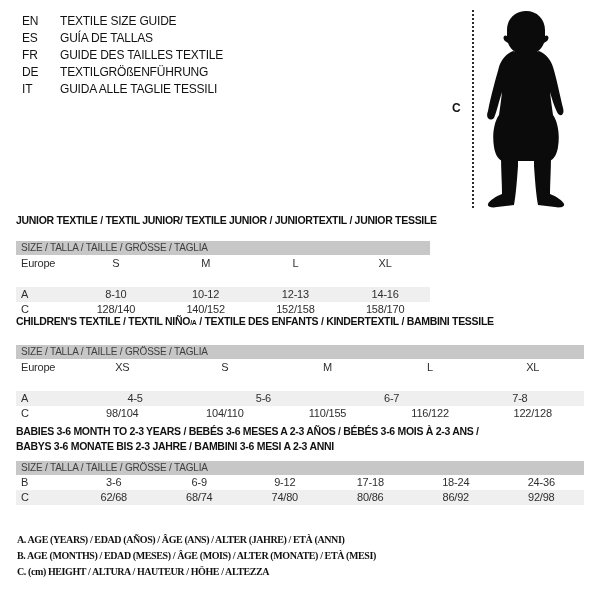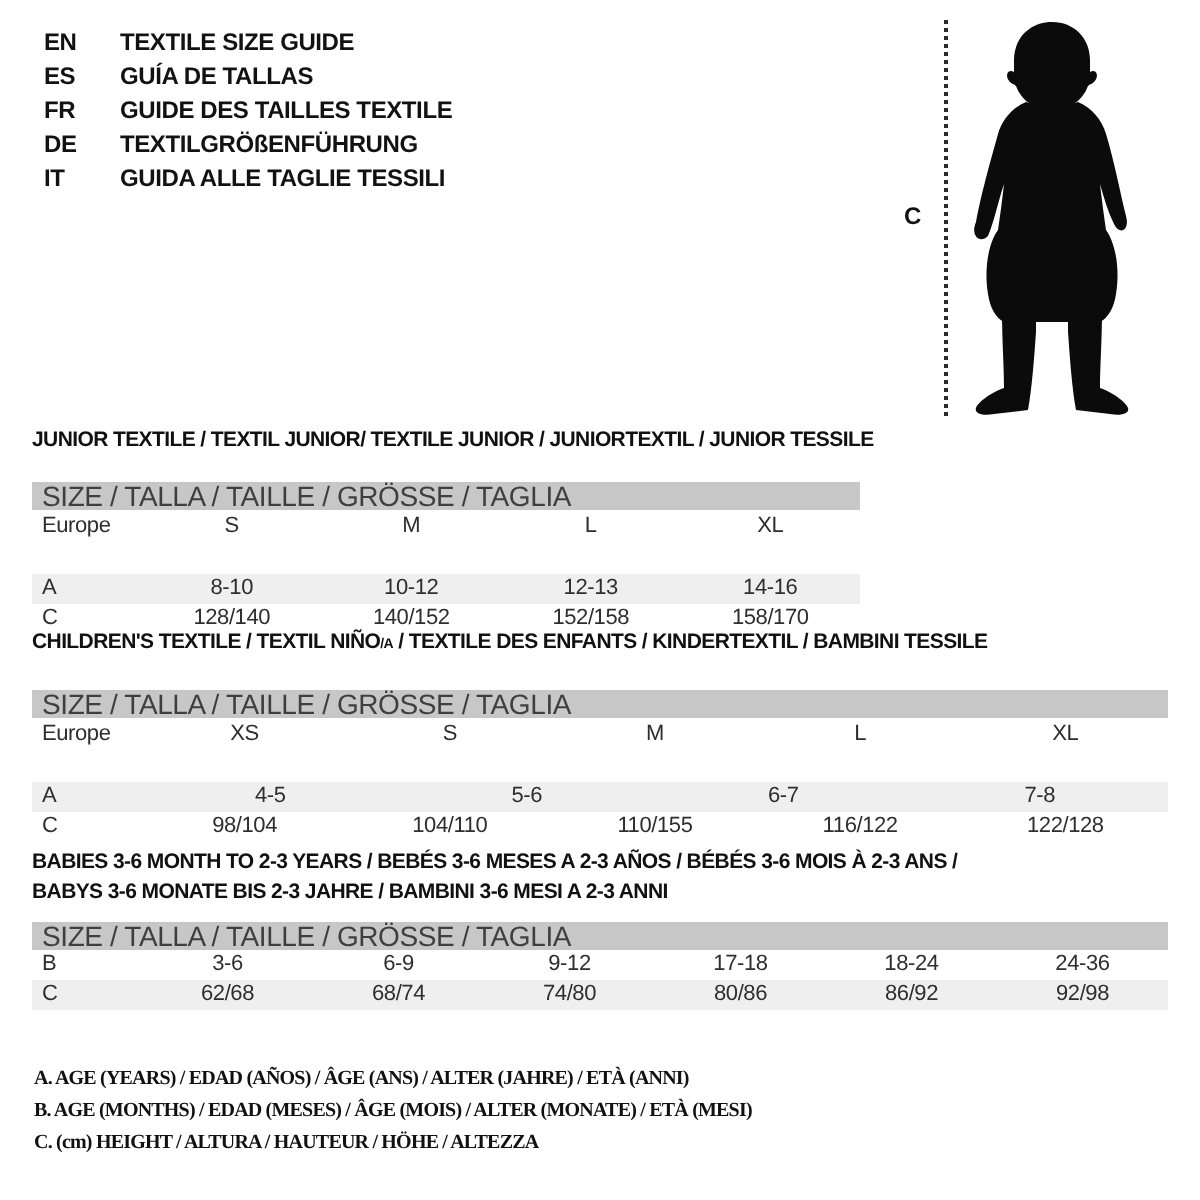--- a/index.html
+++ b/index.html
@@ -1,38 +1,38 @@
 <!DOCTYPE html>
 <html><head>
 <meta charset="utf-8">
 <style>
   html,body{margin:0;padding:0;}
   body{width:600px;height:600px;background:#ffffff;font-family:"Liberation Sans",sans-serif;}
   .page{position:relative;width:600px;height:600px;background:#fff;overflow:hidden;}
 
   
   .lang-block{position:absolute;left:22px;top:13px;}
-  .lang-row{display:flex;line-height:17px;font-size:12px;font-weight:700;color:#121212;letter-spacing:-0.2px;}
+  .lang-row{display:flex;line-height:17px;font-size:12px;font-weight:400;color:#121212;letter-spacing:-0.2px;}
   .lang-code{width:38px;}
 
   
   .baby-svg{position:absolute;left:481px;top:8px;}
   .measure-line{position:absolute;left:472px;top:10px;height:198px;width:0;border-left:2px dotted #2a2a2a;}
   .height-label{position:absolute;left:452px;top:101px;font-size:12px;font-weight:700;color:#121212;}
 
   
   .sec-title{position:absolute;font-size:10.5px;font-weight:700;color:#111;letter-spacing:-0.3px;white-space:nowrap;line-height:13px;}
   .sub{font-size:7px;}
 
   
   .size-table{position:absolute;}
   .t1{left:16px;top:241px;width:414px;}
   .t2{left:16px;top:345px;width:568px;}
   .t3{left:16px;top:461px;width:568px;}
-  .bar{height:14px;line-height:14px;background:#c7c7c7;color:#3f3f3f;font-size:14px;padding-left:5px;letter-spacing:-0.2px;}
+  .bar{height:14px;line-height:14px;background:#c7c7c7;color:#3f3f3f;font-size:10px;padding-left:5px;letter-spacing:-0.2px;}
   .trow{display:flex;height:15px;line-height:15px;font-size:11px;color:#2e2e2e;letter-spacing:-0.2px;}
   .trow.head{height:32px;line-height:16px;}
   .trow.shade{background:#efefef;}
   .label-cell{width:50px;padding-left:5px;}
   .cell{flex:1 1 0;text-align:center;}
 
   
   .footnotes{position:absolute;left:17px;top:532px;font-family:Liberation Serif, serif;}
   .fn-line{font-size:10px;font-weight:700;color:#111;line-height:16px;letter-spacing:-0.4px;white-space:nowrap;}
 </style>

